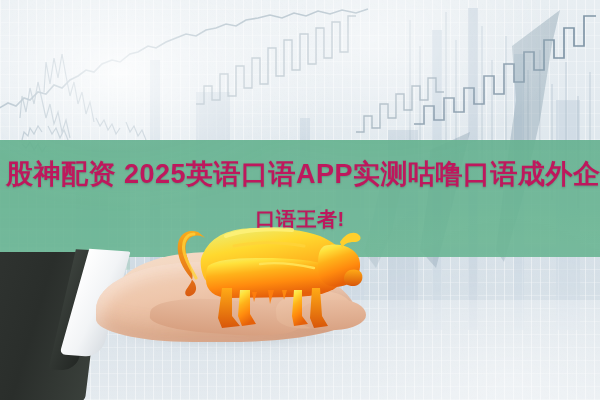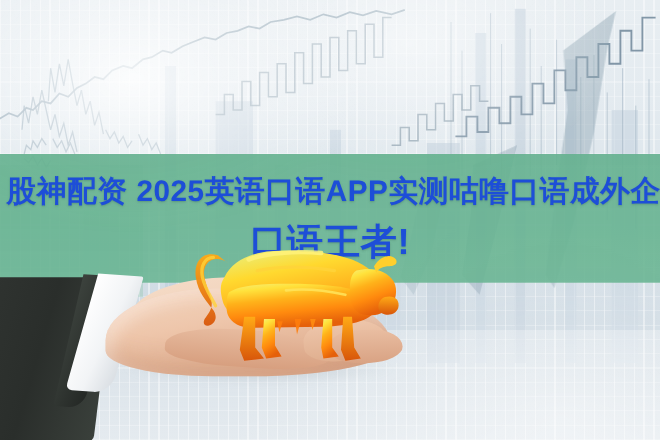--- a/index.html
+++ b/index.html
@@ -72,31 +72,31 @@
     position: absolute;
     left: 0; right: 0; top: 140px; height: 117px;
     background: rgba(120,190,155,.18);
   }
 
   #headline {
     position: absolute;
     left: 0; right: 0;
     top: 152px;
     text-align: center;
-    color: #1d4ed8;
+    color: #be185d;
     font-weight: bold;
     font-size: 27px;
     line-height: 45px;
     letter-spacing: .5px;
     text-shadow: 0 1px 2px rgba(40,80,60,.30);
     padding: 0 6px;
     white-space: nowrap;
   }
   #headline .ln { display: block; }
-  #headline .ln2 { font-size: 33px; }
+  #headline .ln2 { font-size: 20px; }
 
   
   #hand-wrap { position: absolute; inset: 0; }
 
   
   .sleeve {
     position: absolute;
     left: -14px;
     top: 252px;
     width: 108px;

